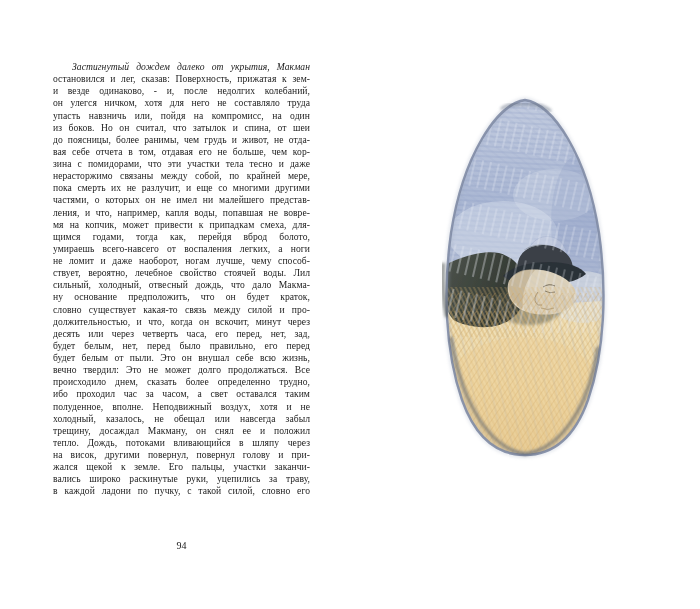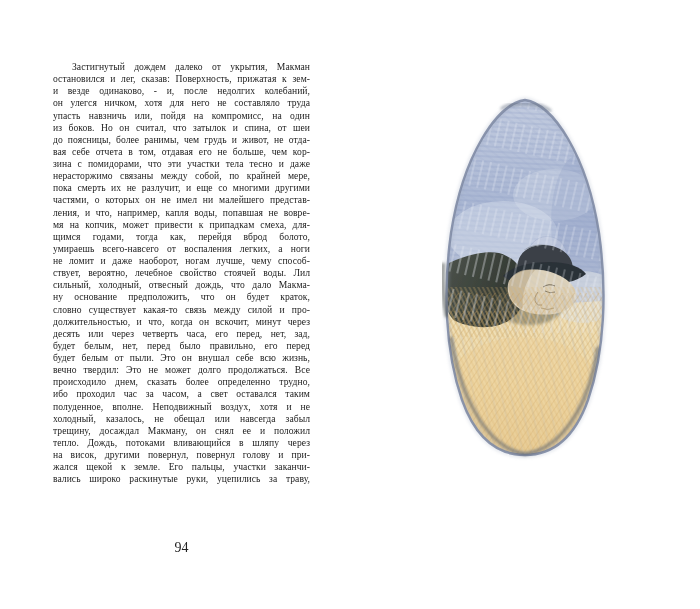--- a/index.html
+++ b/index.html
@@ -23,27 +23,28 @@
     line-height: 12.13px;
   }
   .text-block .line {
     height: 12.13px;
     text-align: justify;
     text-align-last: justify;
     letter-spacing: 0.05px;
   }
   .text-block .line:first-child {
     text-indent: 19px;
+    font-style: italic;
   }
   .page-number {
     position: absolute;
     left: 53px; top: 540px;
     width: 257px;
     text-align: center;
-    font-size: 14px;
+    font-size: 10px;
     color: #222222;
   }
   .illustration {
     position: absolute;
     left: 405px; top: 95px;
     width: 240px; height: 420px;
   }
 </style>
 </head>
 <body>
@@ -79,20 +80,21 @@
       <div class="line">вечно твердил: Это не может долго продолжаться. Все</div>
       <div class="line">происходило днем, сказать более определенно трудно,</div>
       <div class="line">ибо проходил час за часом, а свет оставался таким</div>
       <div class="line">полуденное, вполне. Неподвижный воздух, хотя и не</div>
       <div class="line">холодный, казалось, не обещал или навсегда забыл</div>
       <div class="line">трещину, досаждал Макману, он снял ее и положил</div>
       <div class="line">тепло. Дождь, потоками вливающийся в шляпу через</div>
       <div class="line">на висок, другими повернул, повернул голову и при-</div>
       <div class="line">жался щекой к земле. Его пальцы, участки заканчи-</div>
       <div class="line">вались широко раскинутые руки, уцепились за траву,</div>
+      <div class="line">в каждой ладони по пучку, с такой силой, словно его</div>
     </div>
 
   <div class="page-number">94</div>
 
   <div class="illustration">
     <svg viewBox="0 0 240 420" width="240" height="420" xmlns="http://www.w3.org/2000/svg">
       <defs>
         <clipPath id="egg">
           <path d="M120 5 C92 9,58 60,46 138 C38 194,40 256,57 305 C72 347,95 360,120 360 C145 360,168 347,183 305 C200 256,202 194,194 138 C182 60,148 9,120 5 Z"></path>
         </clipPath>

